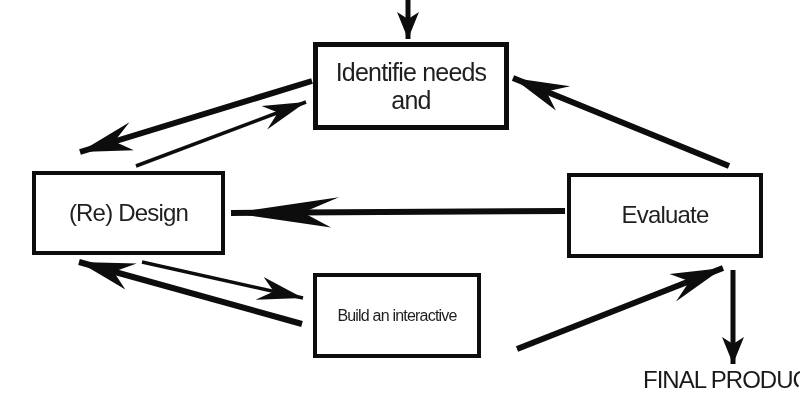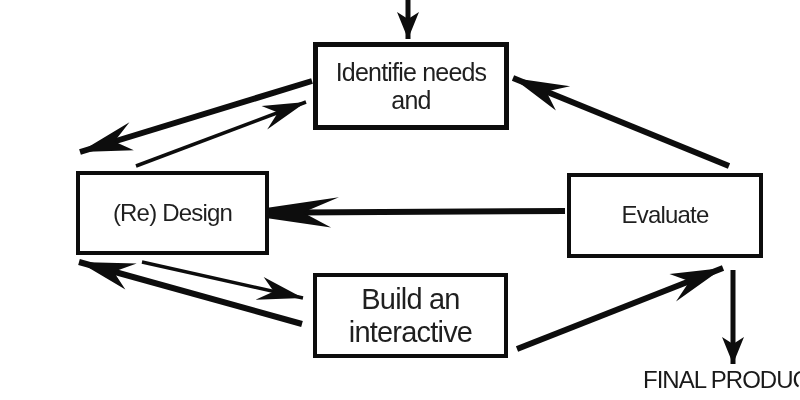--- a/index.html
+++ b/index.html
@@ -36,23 +36,23 @@
     display: flex;
     flex-direction: column;
     align-items: center;
     justify-content: center;
     text-align: center;
     color: #1f1f1f;
     letter-spacing: -0.8px;
     line-height: 1.12;
   }
   .box-identify { left: 313px; top: 42px;  width: 196px; height: 88px; border-width: 5px; }
-  .box-redesign { left: 32px;  top: 171px; width: 193px; height: 84px; font-size: 24px; margin-left: 44px; }
+  .box-redesign { left: 32px;  top: 171px; width: 193px; height: 84px; font-size: 24px; }
   .box-evaluate { left: 567px; top: 173px; width: 196px; height: 85px; font-size: 24px; }
-  .box-build    { left: 313px; top: 273px; width: 195px; height: 85px; font-size: 29px; }
+  .box-build    { left: 313px; top: 273px; width: 168px; height: 85px; font-size: 16px; }
   .txt-lg { font-size: 25px; }
   .txt-sm { font-size: 19px; letter-spacing: -0.5px; }
   .final-label {
     position: absolute;
     left: 643px; top: 366px;
     font-size: 24px;
     letter-spacing: -1px;
     color: #1a1a1a;
     white-space: nowrap;
   }

